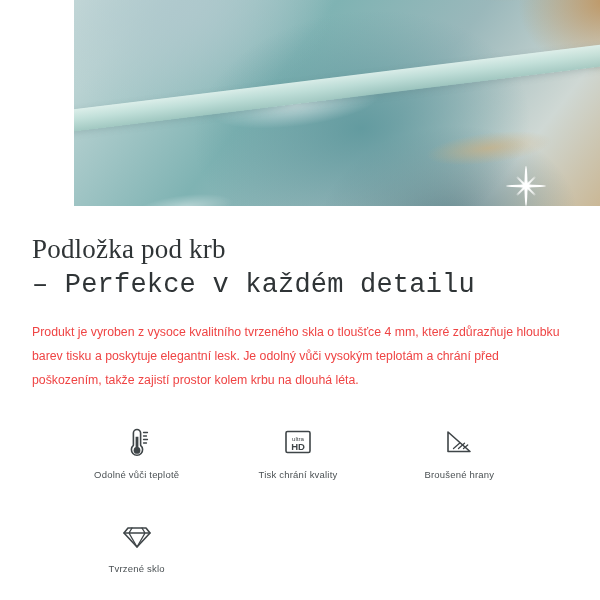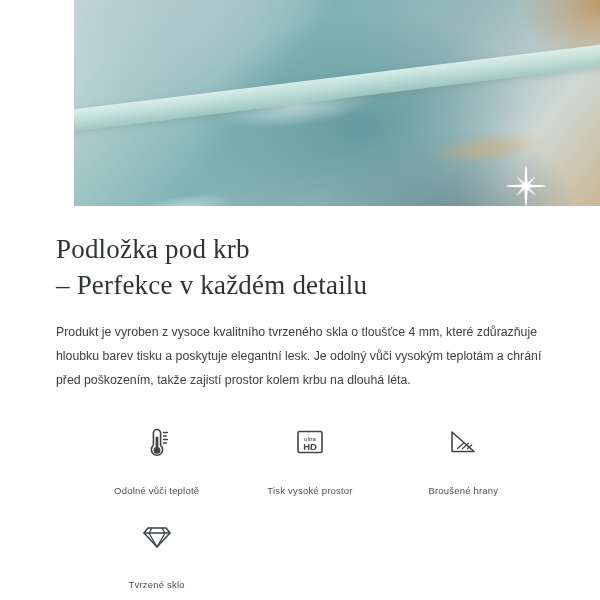--- a/index.html
+++ b/index.html
@@ -99,36 +99,36 @@
     transform: translate(-50%, -50%);
   }
   .sparkle .v { width: 3px; height: 40px; filter: blur(0.6px); }
   .sparkle .h { width: 40px; height: 3px; filter: blur(0.6px); }
   .sparkle .d1 { width: 2px; height: 26px; transform: translate(-50%,-50%) rotate(45deg); filter: blur(0.7px); }
   .sparkle .d2 { width: 2px; height: 26px; transform: translate(-50%,-50%) rotate(-45deg); filter: blur(0.7px); }
   .sparkle .core { width: 8px; height: 8px; filter: blur(1px); }
 
   
   .content {
-    padding: 10px 36px 0 56px;
+    padding: 10px 36px 0 32px;
   }
   .title {
     font-family: "Liberation Serif", serif;
     font-size: 27px;
     line-height: 1.32;
     color: #2f3436;
     font-weight: 400;
     margin: 0 0 18px 0;
     letter-spacing: 0.2px;
   }
-  .title .line2 { display: block; }
+  .title .line2 { display: block; font-family: Liberation Mono, monospace; }
   .body-text {
     font-size: 12.3px;
     line-height: 1.95;
-    color: #404040;
+    color: #ef4444;
     margin: 0;
     max-width: 536px;
   }
 
   
   .features {
     margin-top: 26px;
     display: grid;
     grid-template-columns: repeat(3, 1fr);
     row-gap: 12px;
@@ -145,21 +145,21 @@
     height: 46px;
     display: flex;
     align-items: center;
     justify-content: center;
   }
   .feature-label {
     font-size: 9.5px;
     color: #4a5053;
     text-align: center;
     letter-spacing: 0.2px;
-    margin-top: 20px;
+    margin-top: 4px;
   }
   svg { display: block; }
   .stroke {
     fill: none;
     stroke: #3f4548;
     stroke-width: 1.6;
     stroke-linecap: round;
     stroke-linejoin: round;
   }
   .thin {
@@ -211,21 +211,21 @@
       </div>
 
       <div class="feature">
         <div class="feature-icon">
           <svg width="44" height="44" viewBox="0 0 44 44">
             <rect class="stroke" x="10" y="11.5" width="24" height="21" rx="1.5"></rect>
             <text x="22" y="21" text-anchor="middle" font-family="Liberation Sans, sans-serif" font-size="6.2" fill="#3f4548">ultra</text>
             <text x="22" y="29.5" text-anchor="middle" font-family="Liberation Sans, sans-serif" font-size="9.5" font-weight="bold" fill="#3f4548">HD</text>
           </svg>
         </div>
-        <div class="feature-label">Tisk vysoké prostor</div>
+        <div class="feature-label">Tisk chrání kvality</div>
       </div>
 
 
       <div class="feature">
         <div class="feature-icon">
           <svg width="44" height="44" viewBox="0 0 44 44">
             <path class="stroke" d="M11 31.5h22L11 12z"></path>
             <path class="thin" d="M16.5 28.5l6-5.2M21.5 28.5l6-5.2M26.5 28.5l4.2-3.6"></path>
           </svg>
         </div>

